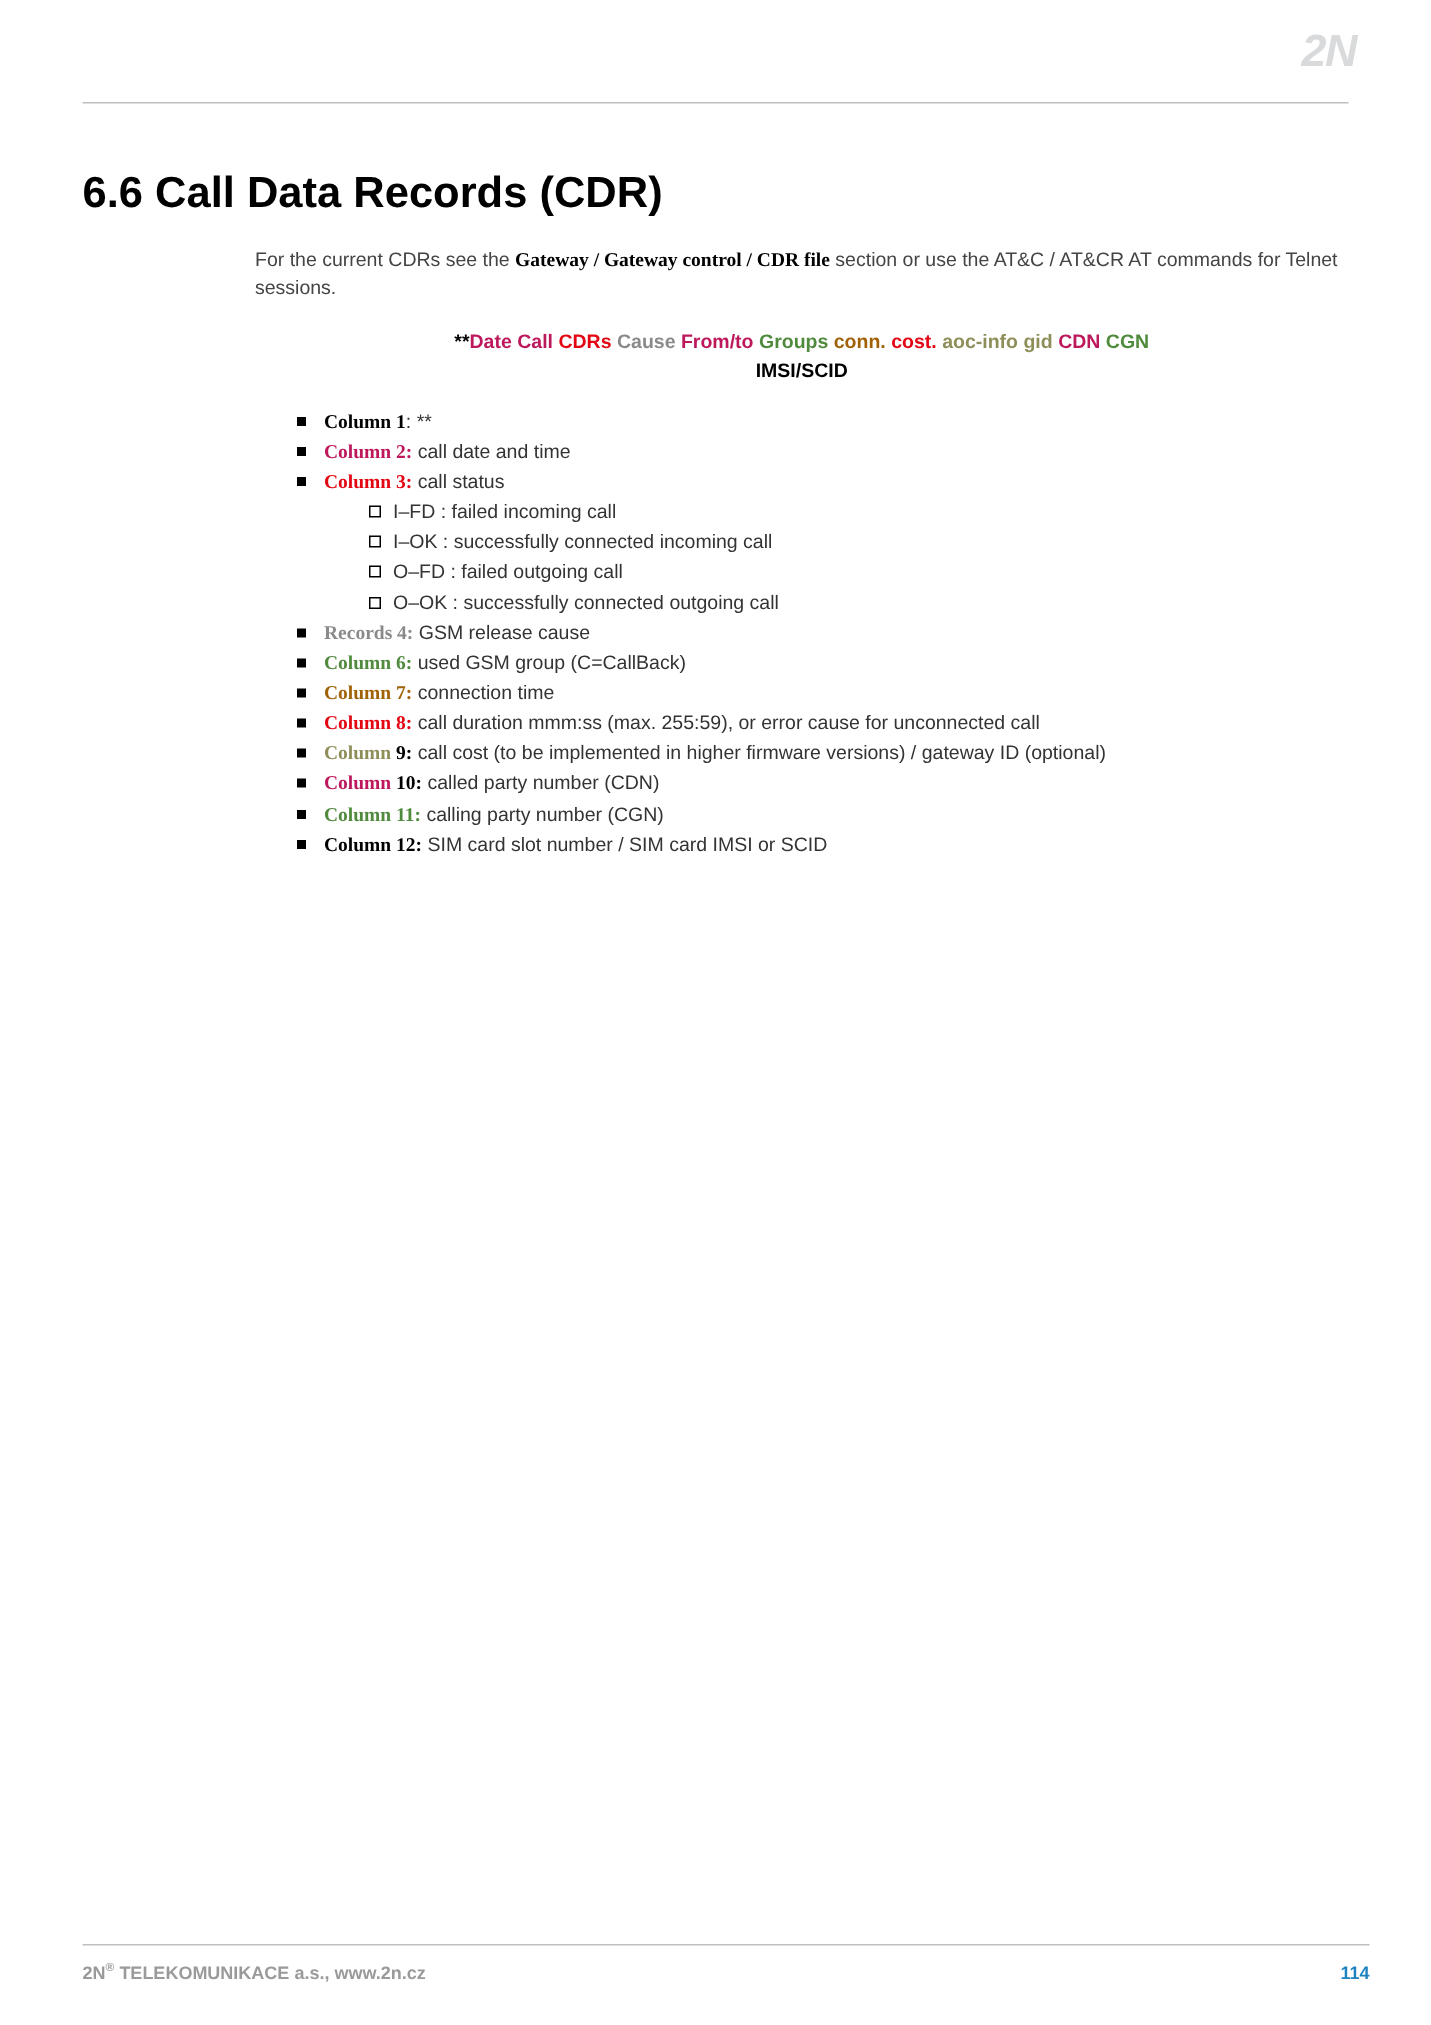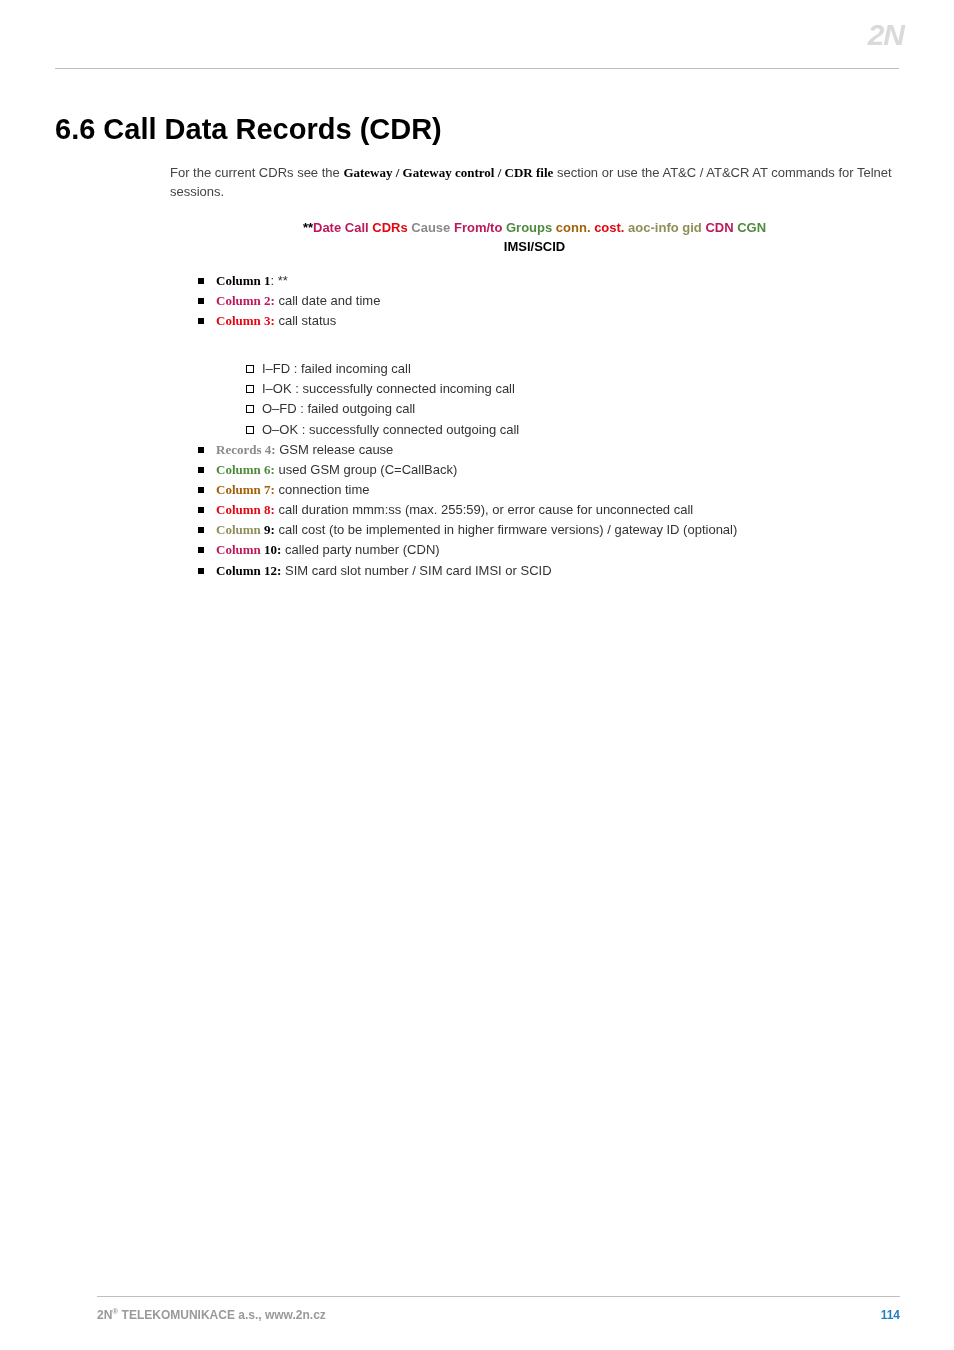--- a/index.html
+++ b/index.html
@@ -85,21 +85,20 @@
     width: 6px;
     height: 6px;
     background: #000;
   }
   ul.top-list > li.justify {
     text-align: justify;
   }
   ul.sub-list {
     list-style: none;
     padding-left: 30px;
-    margin-top: 28px;
   }
   ul.sub-list > li {
     position: relative;
     padding-left: 16px;
   }
   ul.sub-list > li::before {
     content: "";
     position: absolute;
     left: 0;
     top: 6px;
@@ -107,22 +106,21 @@
     height: 6px;
     border: 1px solid #000;
     background: #fff;
   }
   .b { font-weight: 700; font-family: Liberation Serif, serif; }
 
   .footer {
     position: absolute;
     bottom: 28px;
     left: 55px;
-    right: 54px;
-    margin-left: 42px;
+    right: 41px;
   }
   .footer-rule {
     border: none;
     border-top: 1px solid #bfbfbf;
     margin-bottom: 10px;
   }
   .footer-row {
     display: flex;
     justify-content: space-between;
     align-items: baseline;
@@ -199,20 +197,23 @@
       <li class="justify">
         <span class="b c-red">Column 8:</span><span> call duration mmm:ss (max. 255:59), or error cause for unconnected call</span>
       </li>
       <li class="justify">
         <span class="b c-olive">Column </span><span class="b c-black">9:</span><span> call cost (to be implemented in higher firmware versions) / gateway ID (optional)</span>
       </li>
       <li>
         <span class="b c-blue">Column </span><span class="b c-black">10:</span><span> called party number (CDN)</span>
       </li>
       <li>
+        <span class="b c-green">Column 11:</span><span>  calling party number (CGN)</span>
+      </li>
+      <li>
         <span class="b c-black">Column 12:</span><span> SIM card slot number / SIM card IMSI or SCID</span>
       </li>
     </ul>
 
   </div>
 </div>
 
 <div class="footer">
   <hr class="footer-rule">
   <div class="footer-row">

